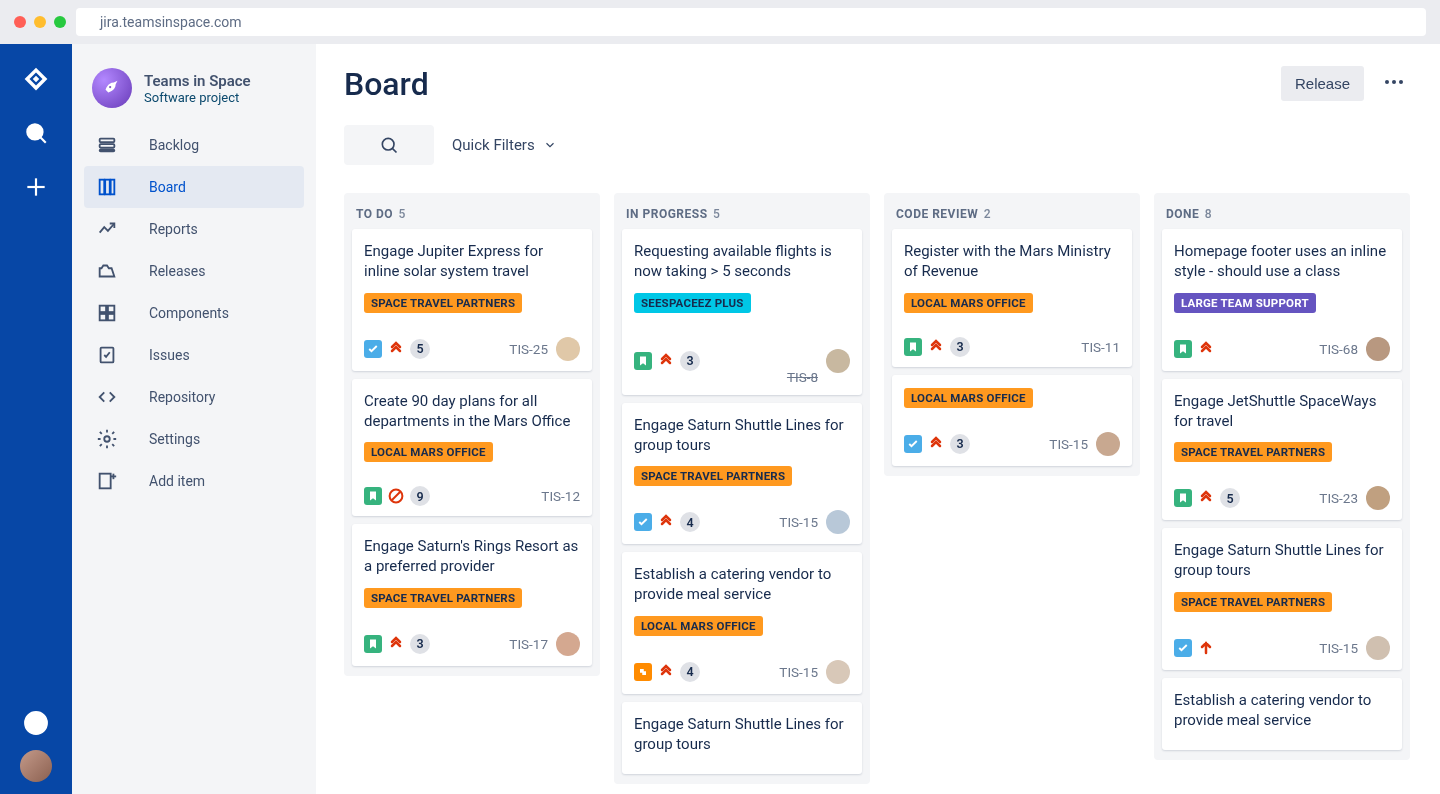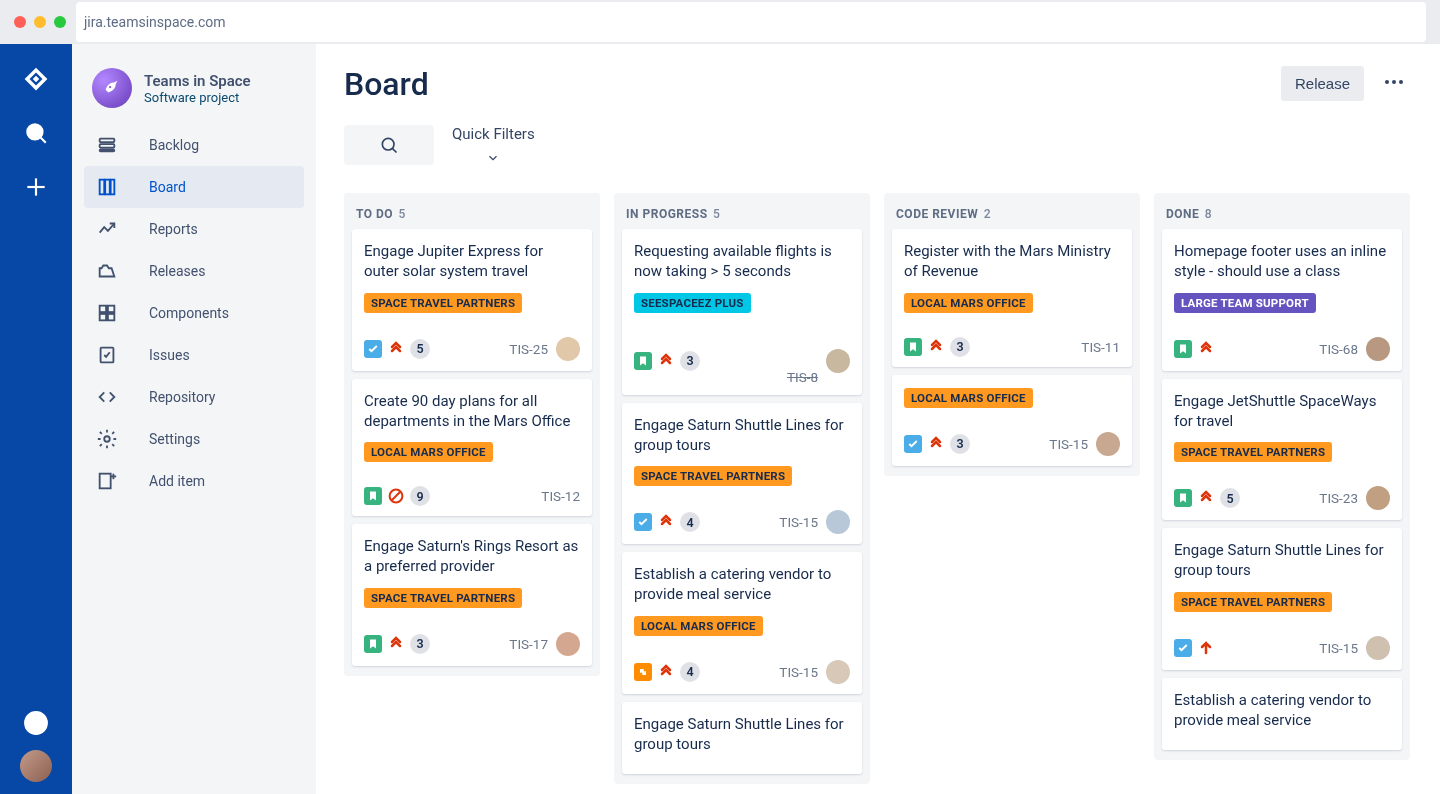--- a/index.html
+++ b/index.html
@@ -3,21 +3,21 @@
 <meta charset="utf-8">
 <style>
   * { box-sizing: border-box; margin: 0; padding: 0; }
   html, body { height: 100%; font-family: -apple-system, BlinkMacSystemFont, "Segoe UI", Roboto, sans-serif; background: #F4F5F7; color: #172B4D; }
   .browser-chrome { height: 44px; background: #EBECF0; display: flex; align-items: center; padding: 0 14px; gap: 10px; }
   .traffic-lights { display: flex; gap: 8px; }
   .tl { width: 12px; height: 12px; border-radius: 50%; }
   .tl.red { background: #FF5F56; }
   .tl.yellow { background: #FFBD2E; }
   .tl.green { background: #27C93F; }
-  .urlbar { flex: 1; height: 40px; background: #fff; border-radius: 4px; display: flex; align-items: center; padding: 0 8px; font-size: 14px; color: #5E6C84; }
+  .urlbar { flex: 1; height: 28px; background: #fff; border-radius: 4px; display: flex; align-items: center; padding: 0 24px; font-size: 14px; color: #5E6C84; }
   .app { position: absolute; top: 44px; bottom: 0; left: 0; right: 0; display: grid; grid-template-columns: 72px 244px 1fr; }
   .rail { background: #0747A6; display: flex; flex-direction: column; align-items: center; padding-top: 20px; gap: 24px; position: relative; }
   .rail-icon { width: 30px; height: 30px; display: flex; align-items: center; justify-content: center; color: #fff; cursor: pointer; }
   .rail svg { width: 26px; height: 26px; fill: #fff; }
   .rail .bottom { position: absolute; bottom: 12px; display: flex; flex-direction: column; align-items: center; gap: 12px; }
   .rail .avatar { width: 32px; height: 32px; border-radius: 50%; background: linear-gradient(135deg,#ffb199,#ff0844); background: #d4b5a0; }
   .sidebar { background: #F4F5F7; padding: 24px 12px 12px 12px; }
   .project-header { display: flex; align-items: center; gap: 12px; padding: 0 8px 16px 8px; }
   .project-avatar { width: 40px; height: 40px; border-radius: 50%; background: radial-gradient(circle at 30% 30%, #B388FF, #673AB7); display:flex; align-items:center; justify-content:center; }
   .project-avatar svg { width:22px; height:22px; }
@@ -28,21 +28,21 @@
   .nav-item svg { width: 22px; height: 22px; fill: none; stroke: currentColor; stroke-width: 2; }
   .content { background: #fff; padding: 20px 28px; overflow: auto; display:flex; flex-direction:column; }
   .content-header { display: flex; align-items: center; justify-content: space-between; }
   .page-title { font-size: 32px; font-weight: 500; color: #172B4D; }
   .header-actions { display: flex; align-items: center; gap: 12px; padding-left: 25px; }
   .btn-release { background: #EBECF0; border: none; padding: 9px 14px; border-radius: 3px; font-size: 15px; color: #344563; cursor: pointer; }
   .more-btn { background: transparent; border: none; cursor: pointer; padding: 6px; }
   .toolbar { display: flex; align-items: center; gap: 18px; margin-top: 22px; }
   .search-box { width: 90px; height: 40px; background: #F4F5F7; border-radius: 4px; display: flex; align-items: center; justify-content: center; cursor: pointer; }
   .search-box svg { width: 20px; height: 20px; stroke: #344563; fill:none; stroke-width:2; }
-  .quick-filters { display: flex; align-items: center; gap: 8px; font-size: 15px; color: #344563; cursor: pointer; flex-direction: column; }
+  .quick-filters { display: flex; align-items: center; gap: 8px; font-size: 15px; color: #344563; cursor: pointer; }
   .board-columns { display: grid; grid-template-columns: repeat(4, 256px); gap: 14px; margin-top: 28px; align-items: start; }
   .col { background: #F4F5F7; border-radius: 4px; padding: 0 0 10px 0; }
   .col-header { padding: 14px 12px 8px 12px; font-size: 12px; font-weight: 700; letter-spacing: 0.5px; color: #5E6C84; text-transform: uppercase; }
   .col-header .count { color: #7A869A; font-weight: 500; margin-left: 2px; }
   .cards { display: flex; flex-direction: column; gap: 8px; padding: 0 8px; }
   .card { background: #fff; border-radius: 3px; box-shadow: 0 1px 2px rgba(9,30,66,0.15); padding: 12px 12px 10px 12px; cursor: pointer; }
   .card-title { font-size: 15px; color: #172B4D; line-height: 1.35; margin-bottom: 10px; }
   .label { display: inline-block; padding: 3px 7px; border-radius: 3px; font-size: 11.5px; font-weight: 700; letter-spacing: 0.2px; text-transform: uppercase; color: #fff; margin-bottom: 24px; }
   .label.orange { background: #FF991F; color:#172B4D; }
   .label.teal { background: #00C7E6; color:#172B4D; }
@@ -221,21 +221,21 @@
         <svg width="14" height="14" viewBox="0 0 24 24">
             <path d="M6 9l6 6 6-6" fill="none" stroke="#344563" stroke-width="2"></path>
           </svg>
       </div>
     </div>
 
     <div class="board-columns" id="board-root">
         <div class="col">
           <div class="col-header"><span>TO DO</span> <span class="count">5</span></div>
           <div class="cards">
-            <div class="card"><div class="card-title">Engage Jupiter Express for outer solar system travel</div><span class="label orange">SPACE TRAVEL PARTNERS</span><div class="card-meta">
+            <div class="card"><div class="card-title">Engage Jupiter Express for inline solar system travel</div><span class="label orange">SPACE TRAVEL PARTNERS</span><div class="card-meta">
                 <div class="meta-left">
                   <span class="type-icon task">
                     <svg viewBox="0 0 16 16">
                       <path d="M3 8l3 3 7-7" stroke="#fff" stroke-width="2.5" fill="none"></path>
                     </svg>
                   </span>
                   <span class="prio-icon">
                     <svg viewBox="0 0 16 16">
                       <path d="M4 10l4-4 4 4" stroke="#DE350B" stroke-width="2.5" fill="none" stroke-linecap="round"></path>
                       <path d="M4 6l4-4 4 4" stroke="#DE350B" stroke-width="2.5" fill="none" stroke-linecap="round"></path>

